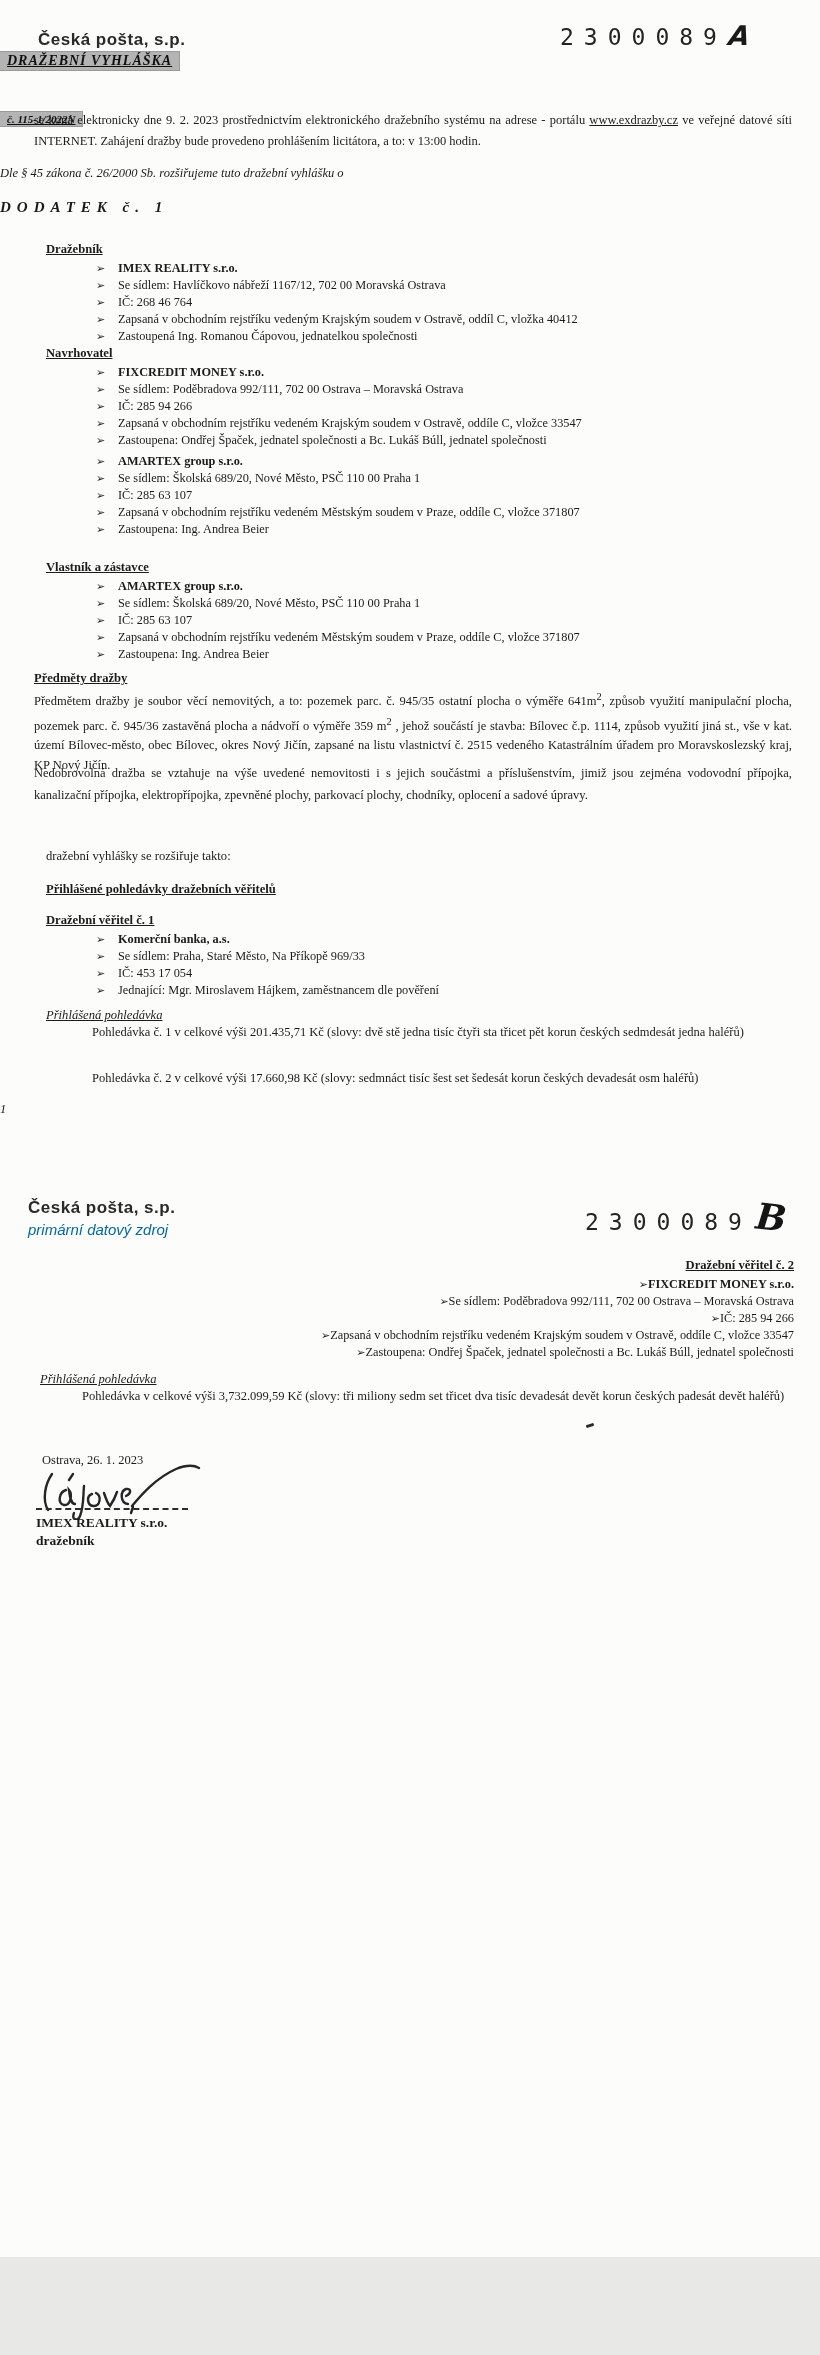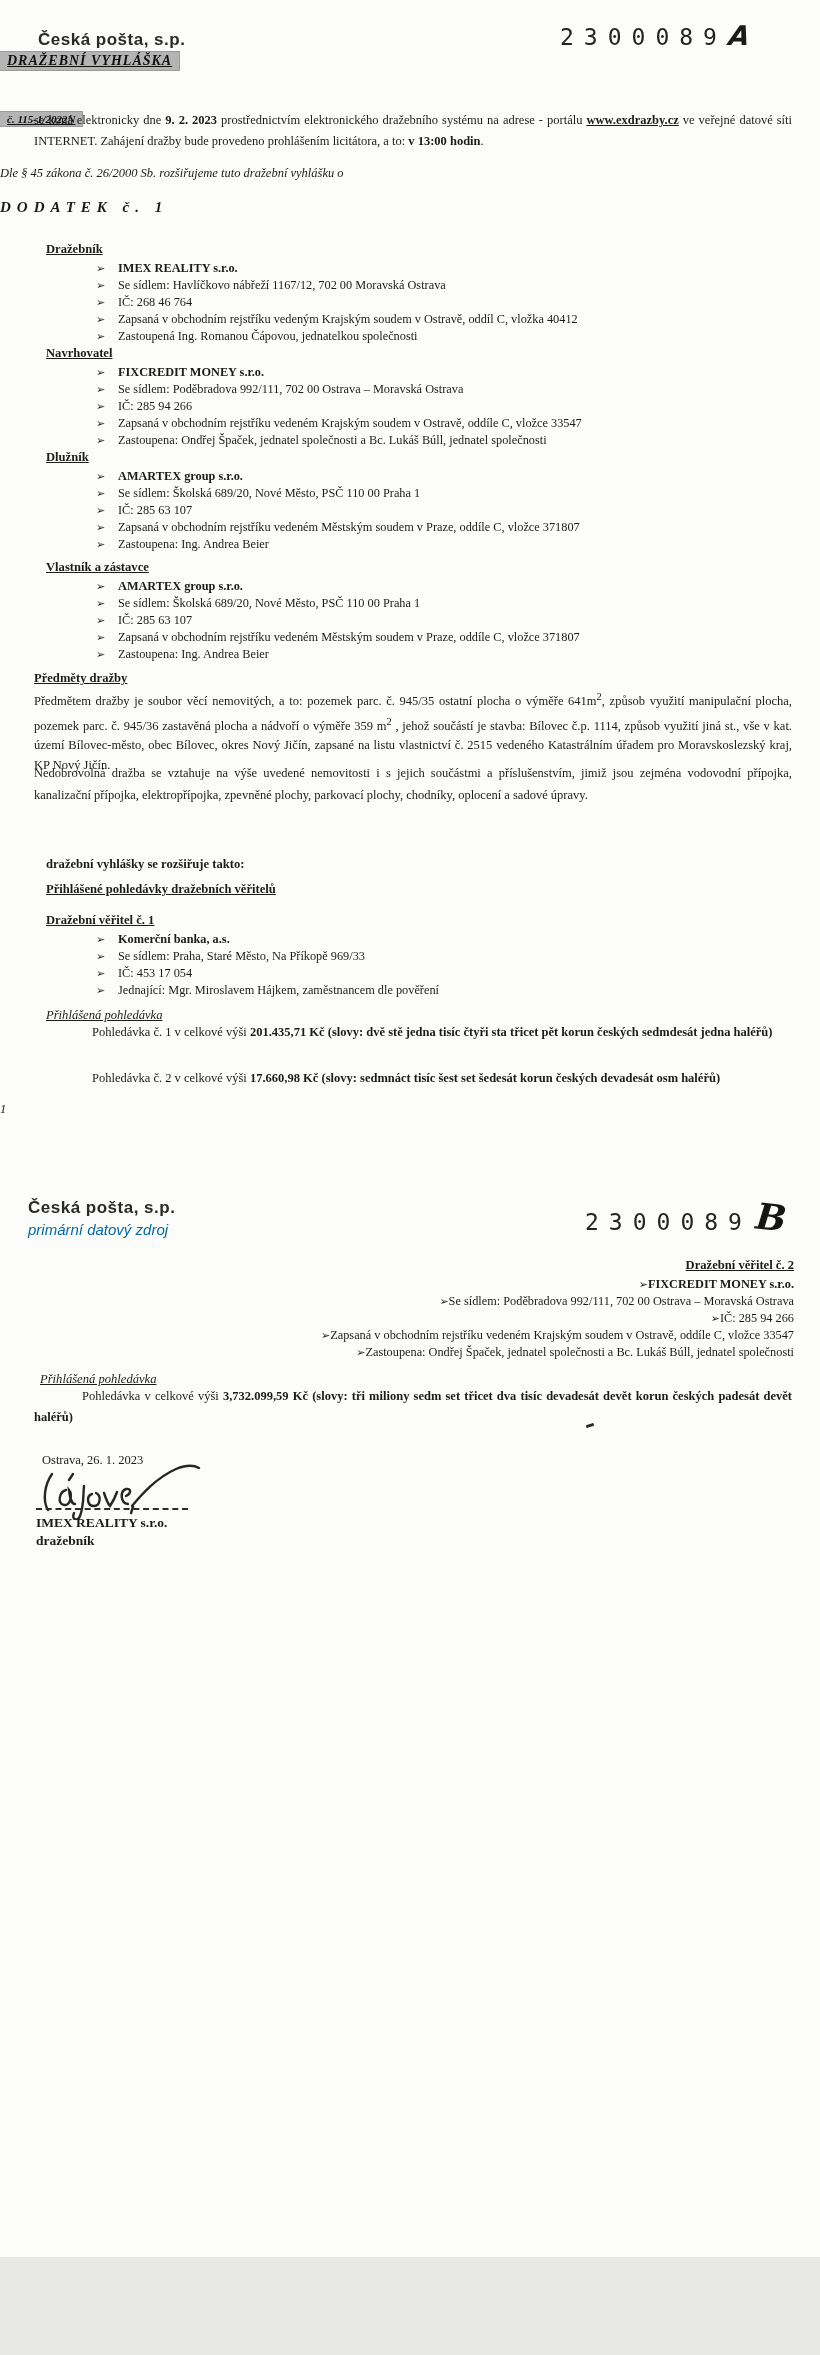--- a/index.html
+++ b/index.html
@@ -20,21 +20,21 @@
   
   .graybox{display:inline-block;background:#b4b4b4;color:#101010;font-weight:bold;
            padding:1px 7px;text-decoration:underline;
            box-shadow:0 0 0 1px #9a9a9a;}
   .titlebox{font-size:14px;letter-spacing:1px;}
   .casebox{font-size:11px;margin-top:28px;}
 
   .center{width:100%;text-align:left;font-style:italic;}
   .body-txt{font-size:12.5px;line-height:21px;}
   .justify{text-align:justify;}
-  b,.bold{font-weight:bold;margin-top:8px;}
+  b,.bold{font-weight:normal;}
   .bu{font-weight:bold;text-decoration:underline;}
 
   .dodatek{font-weight:bold;font-size:15px;letter-spacing:6px;}
 
   
   .sec-h{font-weight:bold;text-decoration:underline;font-size:12.6px;margin-left:12px;}
   .plist{list-style:none;margin:3px 0 0 0;padding:0 0 0 62px;}
   .plist li{font-size:12.3px;line-height:17px;white-space:nowrap;}
   .plist .blt{display:inline-block;width:22px;font-size:11px;color:#222;}
   .plist li:first-child .txt{font-weight:bold;}
@@ -95,21 +95,20 @@
     <ul class="plist">
       <li><span class="blt">➢</span><span class="txt">FIXCREDIT MONEY s.r.o.</span></li>
       <li><span class="blt">➢</span><span class="txt">Se sídlem: Poděbradova 992/111, 702 00 Ostrava – Moravská Ostrava</span></li>
       <li><span class="blt">➢</span><span class="txt">IČ: 285 94 266</span></li>
       <li><span class="blt">➢</span><span class="txt">Zapsaná v obchodním rejstříku vedeném Krajským soudem v Ostravě, oddíle C, vložce 33547</span></li>
       <li><span class="blt">➢</span><span class="txt">Zastoupena: Ondřej Špaček, jednatel společnosti a Bc. Lukáš Búll, jednatel společnosti</span></li>
     </ul>
   </div>
 
   <div class="abs" style="left:34px;top:450px;width:760px;">
-    <div class="sec-h">Dlužník</div>
     <ul class="plist">
       <li><span class="blt">➢</span><span class="txt">AMARTEX group s.r.o.</span></li>
       <li><span class="blt">➢</span><span class="txt">Se sídlem: Školská 689/20, Nové Město, PSČ 110 00 Praha 1</span></li>
       <li><span class="blt">➢</span><span class="txt">IČ: 285 63 107</span></li>
       <li><span class="blt">➢</span><span class="txt">Zapsaná v obchodním rejstříku vedeném Městským soudem v Praze, oddíle C, vložce 371807</span></li>
       <li><span class="blt">➢</span><span class="txt">Zastoupena: Ing. Andrea Beier</span></li>
     </ul>
   </div>
 
   <div class="abs" style="left:34px;top:560px;width:760px;">

